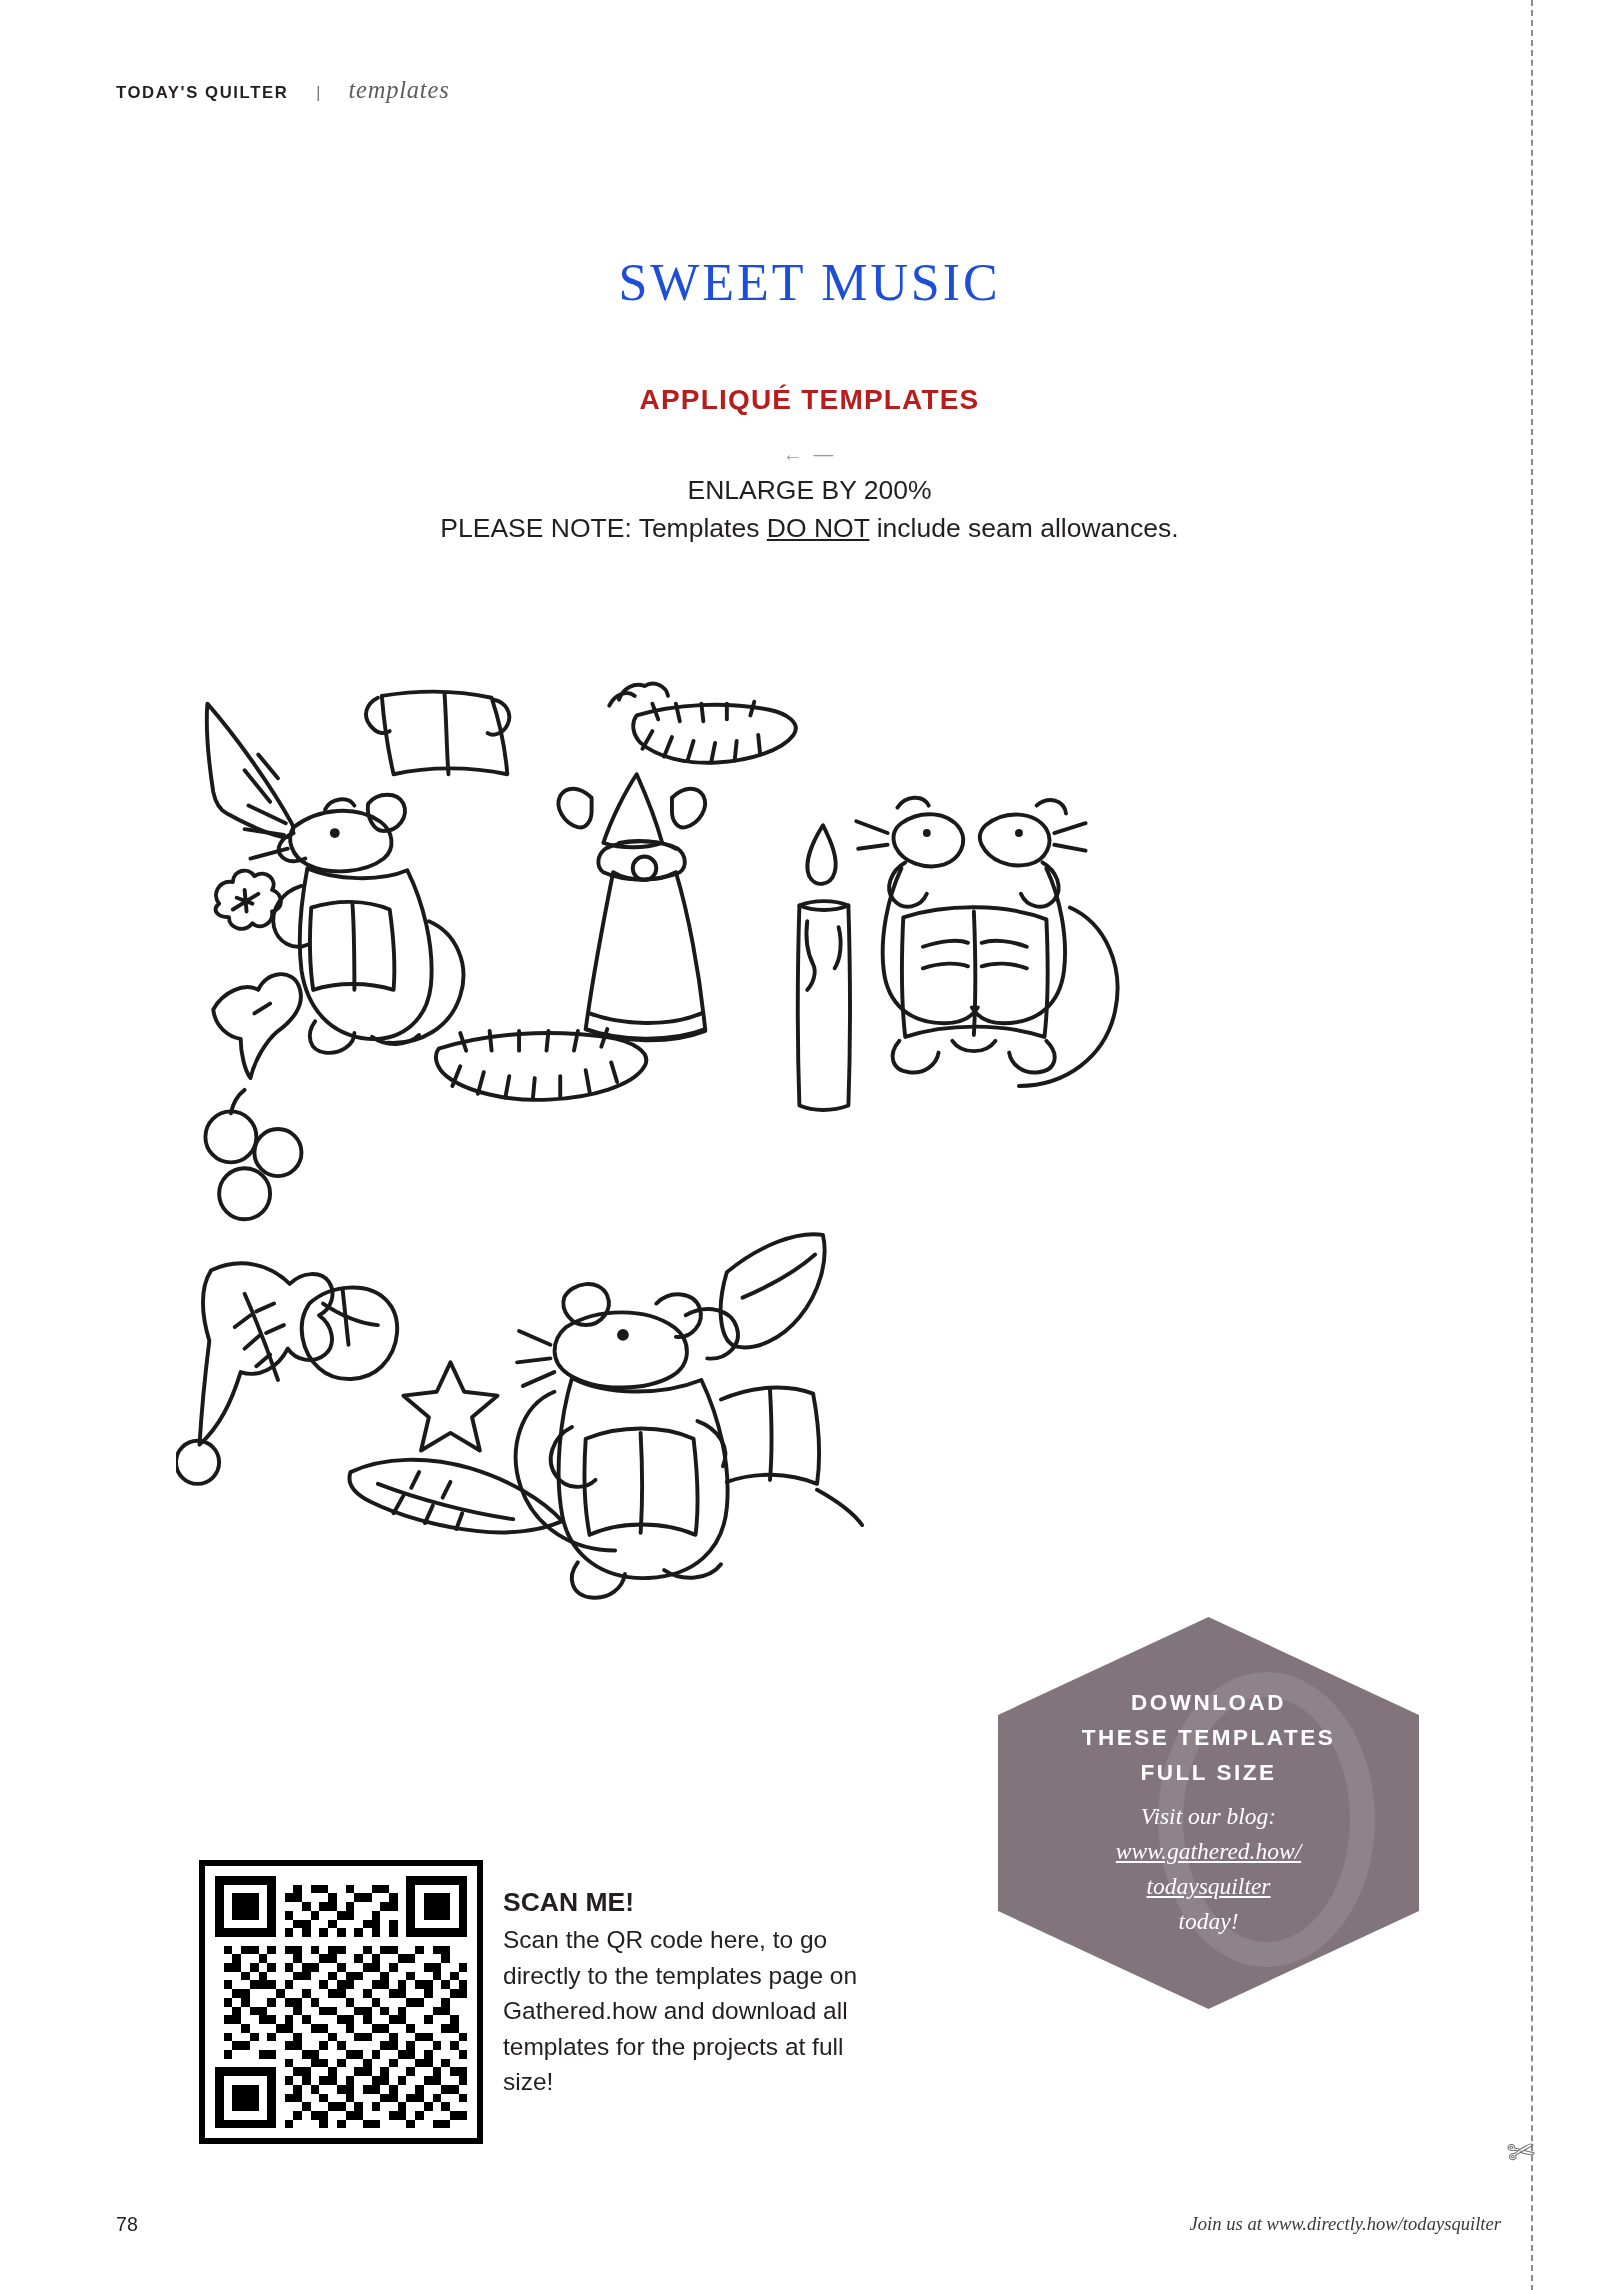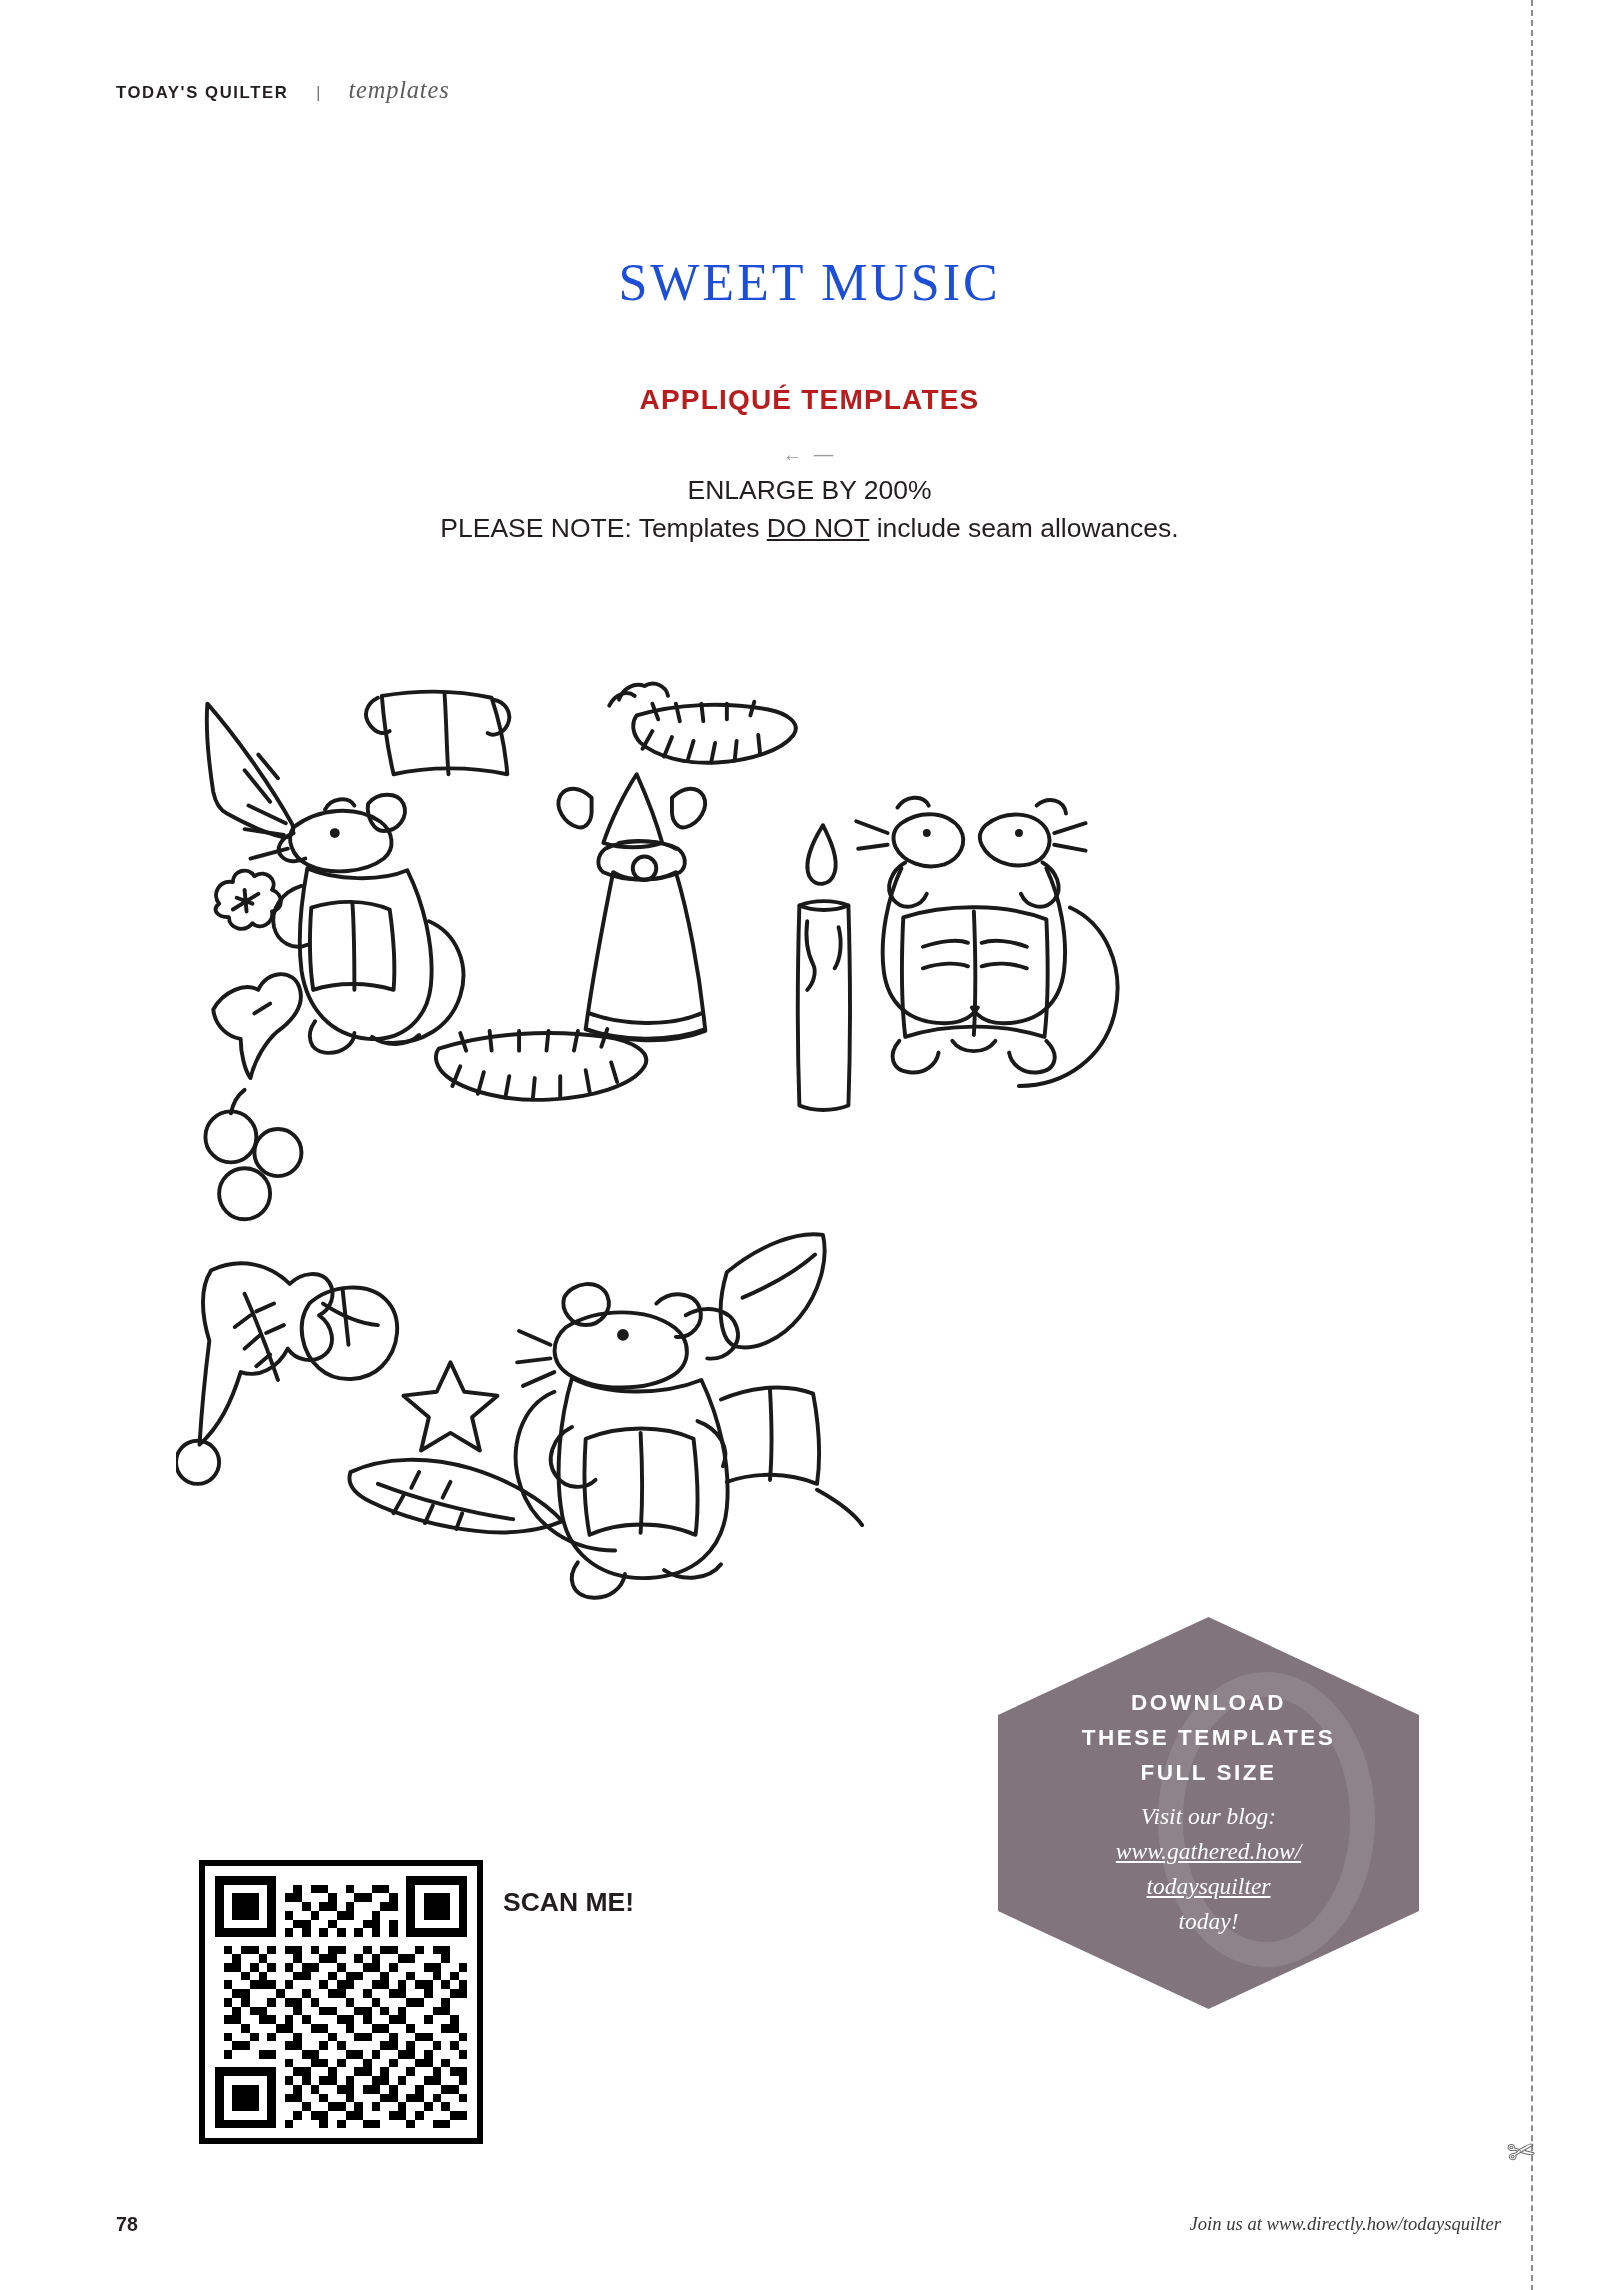--- a/index.html
+++ b/index.html
@@ -189,21 +189,21 @@
     line-height: 1.45;
     color: #231f20;
   }
 
   
   .page-number {
     position: absolute;
     left: 116px;
     top: 2213px;
     font-size: 19.6px;
-    font-weight: bold;
+    font-weight: normal;
     color: #231f20;
   }
   .footer-note {
     position: absolute;
     right: 118px;
     top: 2213px;
     font-family: "Liberation Serif", serif;
     font-style: italic;
     font-size: 18.6px;
     color: #3a3a3a;
@@ -675,20 +675,21 @@
           <rect x="12" y="28" width="1" height="1"></rect>
         <rect x="14" y="28" width="1" height="1"></rect>
           <rect x="17" y="28" width="2" height="1"></rect>
         <rect x="22" y="28" width="1" height="1"></rect>
           <rect x="25" y="28" width="2" height="1"></rect>
       </g>
     </svg>
   </div>
   <div class="qr-text">
     <div class="scan">SCAN ME!</div>
+    <div class="desc">Scan the QR code here, to go directly to the templates page on Gathered.how and download all templates for the projects at full size!</div>
   </div>
 </div>
 
 <div class="page-number">78</div>
 <div class="footer-note">Join us at www.directly.how/todaysquilter</div>
 
 <div class="cutline"></div>
 <div class="scissors">✄</div>
 
 

